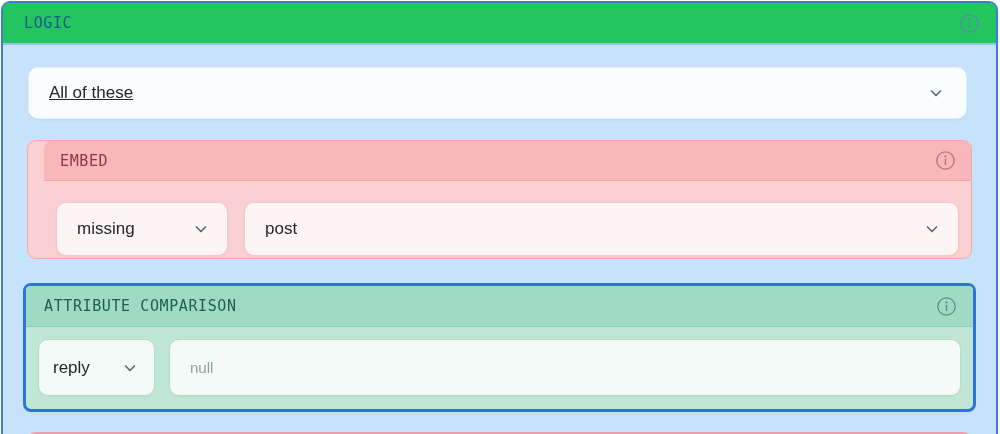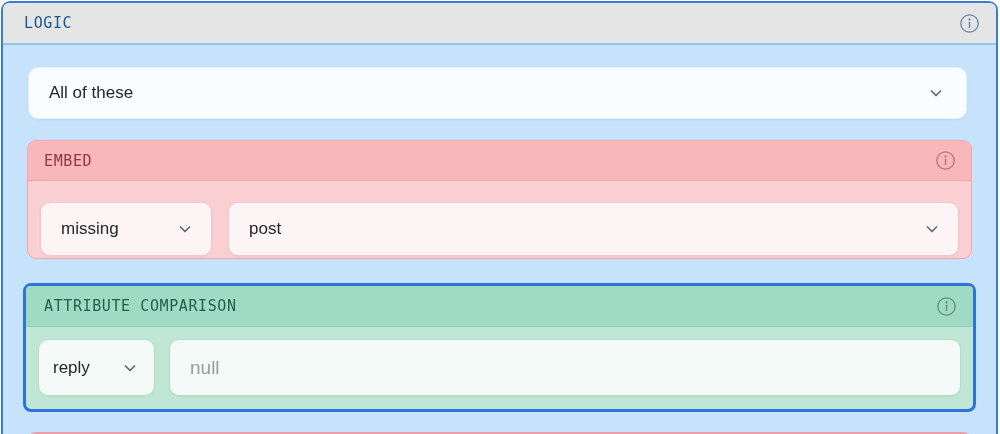--- a/index.html
+++ b/index.html
@@ -23,39 +23,40 @@
     border-radius:10px;
   }
 
   
   .logic-block {
     position:absolute; left:1px; top:1px; width:997px; height:470px;
     background:#c7e3fb; border:2px solid #3d7cd4; border-radius:9px;
   }
   .logic-header {
     position:absolute; left:0; top:0; width:100%; height:42px;
-    background:#e5e5e5; border-bottom:2px solid #95c4ea;
+    background:#22c55e; border-bottom:2px solid #95c4ea;
     border-radius:6px 6px 0 0;
     display:flex; align-items:center; justify-content:space-between;
     padding:0 16px 0 21px;
   }
   .logic-title { color:#1d568d; }
   .logic-info { color:#5c87ad; }
 
   .combinator-select {
     position:absolute; left:25px; top:64px; width:939px; height:52px;
     background:#fafdff; border:1px solid #e7eff8;
     box-shadow:0 1px 2px rgba(40,80,140,0.08);
     padding:0 22px 0 20px;
+    text-decoration:underline;
   }
 
   
   .embed-block {
     position:absolute; left:24px; top:137px; width:945px; height:119px;
-    background:#f9cfd2; border:1px solid #f2a7ad; border-radius:9px;
+    background:#f9cfd2; border:1px solid #f2a7ad; border-radius:9px;padding-left:16px;
   }
   .embed-header {
     height:40px; background:#f7b7bb; border-bottom:1px solid #eda4ab;
     border-radius:8px 8px 0 0;
     display:flex; align-items:center; justify-content:space-between;
     padding:0 15px 0 16px;
   }
   .embed-title { color:#903644; }
   .embed-info { color:#b7707a; }
   .embed-body { display:flex; gap:16px; padding:13px 12px;margin-top:8px; }
@@ -84,21 +85,21 @@
   .attr-body { display:flex; gap:14px; padding:12px; }
   .attr-field {
     background:#f3faf7; border:1px solid #b5dcca; height:57px;
     box-shadow:0 1px 2px rgba(30,90,70,0.06);
   }
   .attr-select.attribute { width:117px; padding:0 16px 0 14px; }
   .attr-select.operator  { width:87px;  padding:0 17px 0 19px; }
   .attr-value-input { flex:1; padding:0 20px; cursor:text; }
   .attr-value-input input {
     width:100%; border:none; outline:none; background:transparent;
-    font-family:"Liberation Sans", sans-serif; font-size:19px; color:#24272b;
+    font-family:"Liberation Sans", sans-serif; font-size:15px; color:#24272b;
   }
   .attr-value-input input::placeholder { color:#8fa29a; opacity:1; }
 
   
   .next-block {
     position:absolute; left:24px; top:429px; width:945px; height:12px;
     background:#f8c9cd; border:2px solid #ec9fab; border-bottom:none;
     border-radius:9px 9px 0 0;
   }
 </style>

